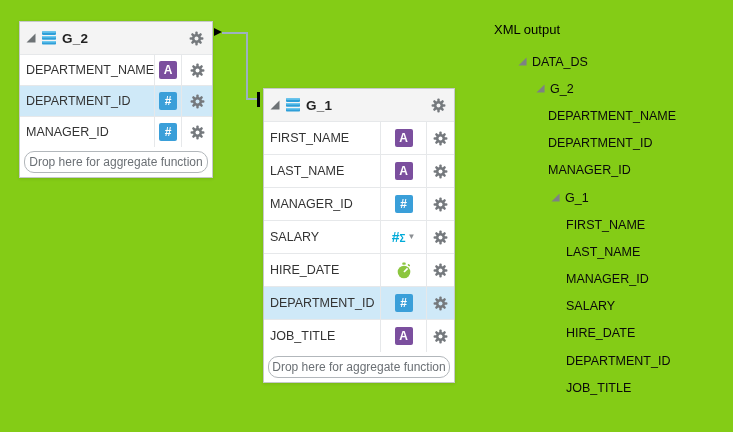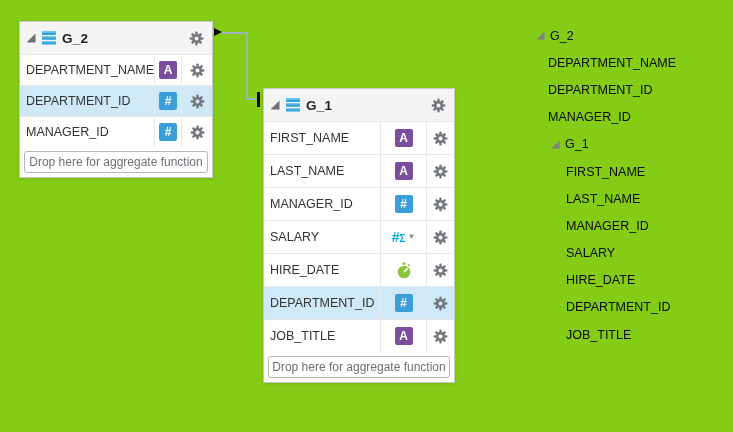--- a/index.html
+++ b/index.html
@@ -39,21 +39,21 @@
 
   .badge{width:18px;height:18px;border-radius:2px;color:#fff;font-weight:bold;
          font-size:12px;display:flex;align-items:center;justify-content:center;flex:none}
   .badge-text{background:var(--text_type)}
   .badge-number{background:var(--number_type)}
   .agg{display:flex;align-items:center;gap:2px}
   .agg-num{color:var(--aggregate);font-weight:bold;font-size:14px;line-height:1}
   .agg-sigma{font-size:10px;font-weight:bold}
   .agg-caret{color:#8b8f93;font-size:8px;line-height:1}
 
-  .dropzone{margin:4px;height:22px;border:1px solid #b2b7bb;border-radius:3px;
+  .dropzone{margin:4px;height:22px;border:1px solid #b2b7bb;border-radius:10px;
             font-size:12px;color:#6b7075;display:flex;align-items:center;
             justify-content:center;white-space:nowrap;overflow:hidden;background:#fff}
 
   
   .conn{position:absolute;background:var(--connector)}
   .conn-h1{left:222px;top:32px;width:26px;height:2px}
   .conn-v{left:246px;top:32px;width:2px;height:68px}
   .conn-h2{left:246px;top:98px;width:12px;height:2px}
   .conn-arrow{position:absolute;left:214px;top:28px;width:0;height:0;
               border-top:4.5px solid transparent;border-bottom:4.5px solid transparent;
@@ -377,21 +377,30 @@
   <circle class="gear-hole" cx="8" cy="8" r="2.1"></circle>
               </svg>
             </button>
           </div>
         </div>
         <div class="dropzone">Drop here for aggregate function</div>
       </div>
     </div>
 
   <div class="xml">
+    <div class="xml-title">XML output</div>
     <div id="xml-tree">
+        <div class="tree-row" style="padding-left: 24px;">
+          <span class="tri">
+            <svg width="100%" height="100%" viewBox="0 0 10 10">
+              <polygon points="0.5,9.5 9.5,9.5 9.5,0.5" fill="#7d8184"></polygon>
+            </svg>
+          </span>
+          <span>DATA_DS</span>
+        </div>
         <div class="tree-row" style="padding-left: 42px;">
           <span class="tri">
             <svg width="100%" height="100%" viewBox="0 0 10 10">
               <polygon points="0.5,9.5 9.5,9.5 9.5,0.5" fill="#7d8184"></polygon>
             </svg>
           </span>
           <span>G_2</span>
         </div>
         <div class="tree-row" style="padding-left: 54px;">
           <span>DEPARTMENT_NAME</span>

